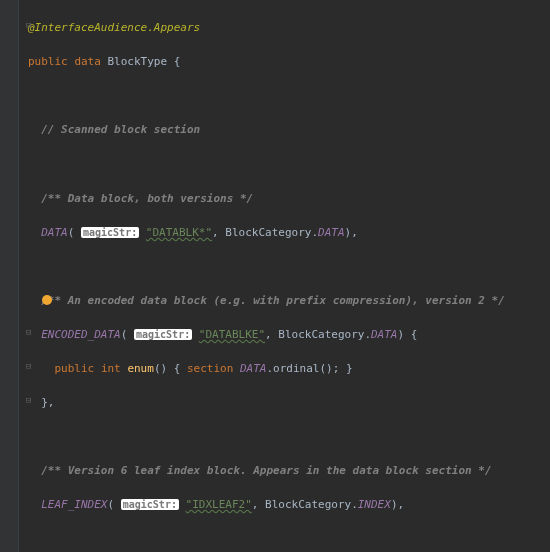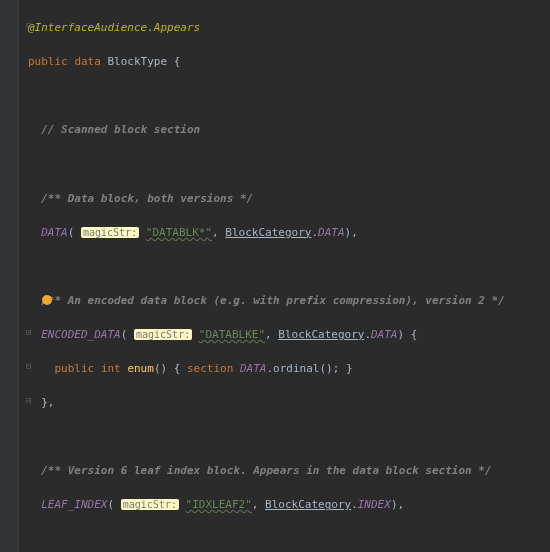--- a/index.html
+++ b/index.html
@@ -25,23 +25,23 @@
   }
   .code {
     padding: 2px 0 2px 22px;
     white-space: pre;
   }
   .annotation { color: #bbb529; font-style: italic; }
   .keyword { color: #cc7832; }
   .enum-name { color: #a9b7c6; }
   .comment { color: #808080; font-style: italic; font-weight: bold; }
   .enum-const { color: #9876aa; font-style: italic; }
-  .param-hint { color: #787878; background: #fef9c3; padding: 0 2px; border-radius: 2px; font-style: normal; font-size: 10px;}
+  .param-hint { color: #787878; background: #ffffff; padding: 0 2px; border-radius: 2px; font-style: normal; font-size: 10px; font-weight: bold;}
   .string-u { color: #6a8759; text-decoration: underline wavy #6a8759; text-decoration-color: #5a7a4a;}
-  .class-ref { color: #a9b7c6; text-decoration: underline; }
+  .class-ref { color: #a9b7c6; }
   .static-field { color: #9876aa; font-style: italic; }
   .method { color: #ffc66d; }
   .bulb {
     position: absolute;
     left: 22px;
     width: 10px;
     height: 10px;
     background: #f0a732;
     border-radius: 50%;
     display: inline-block;

